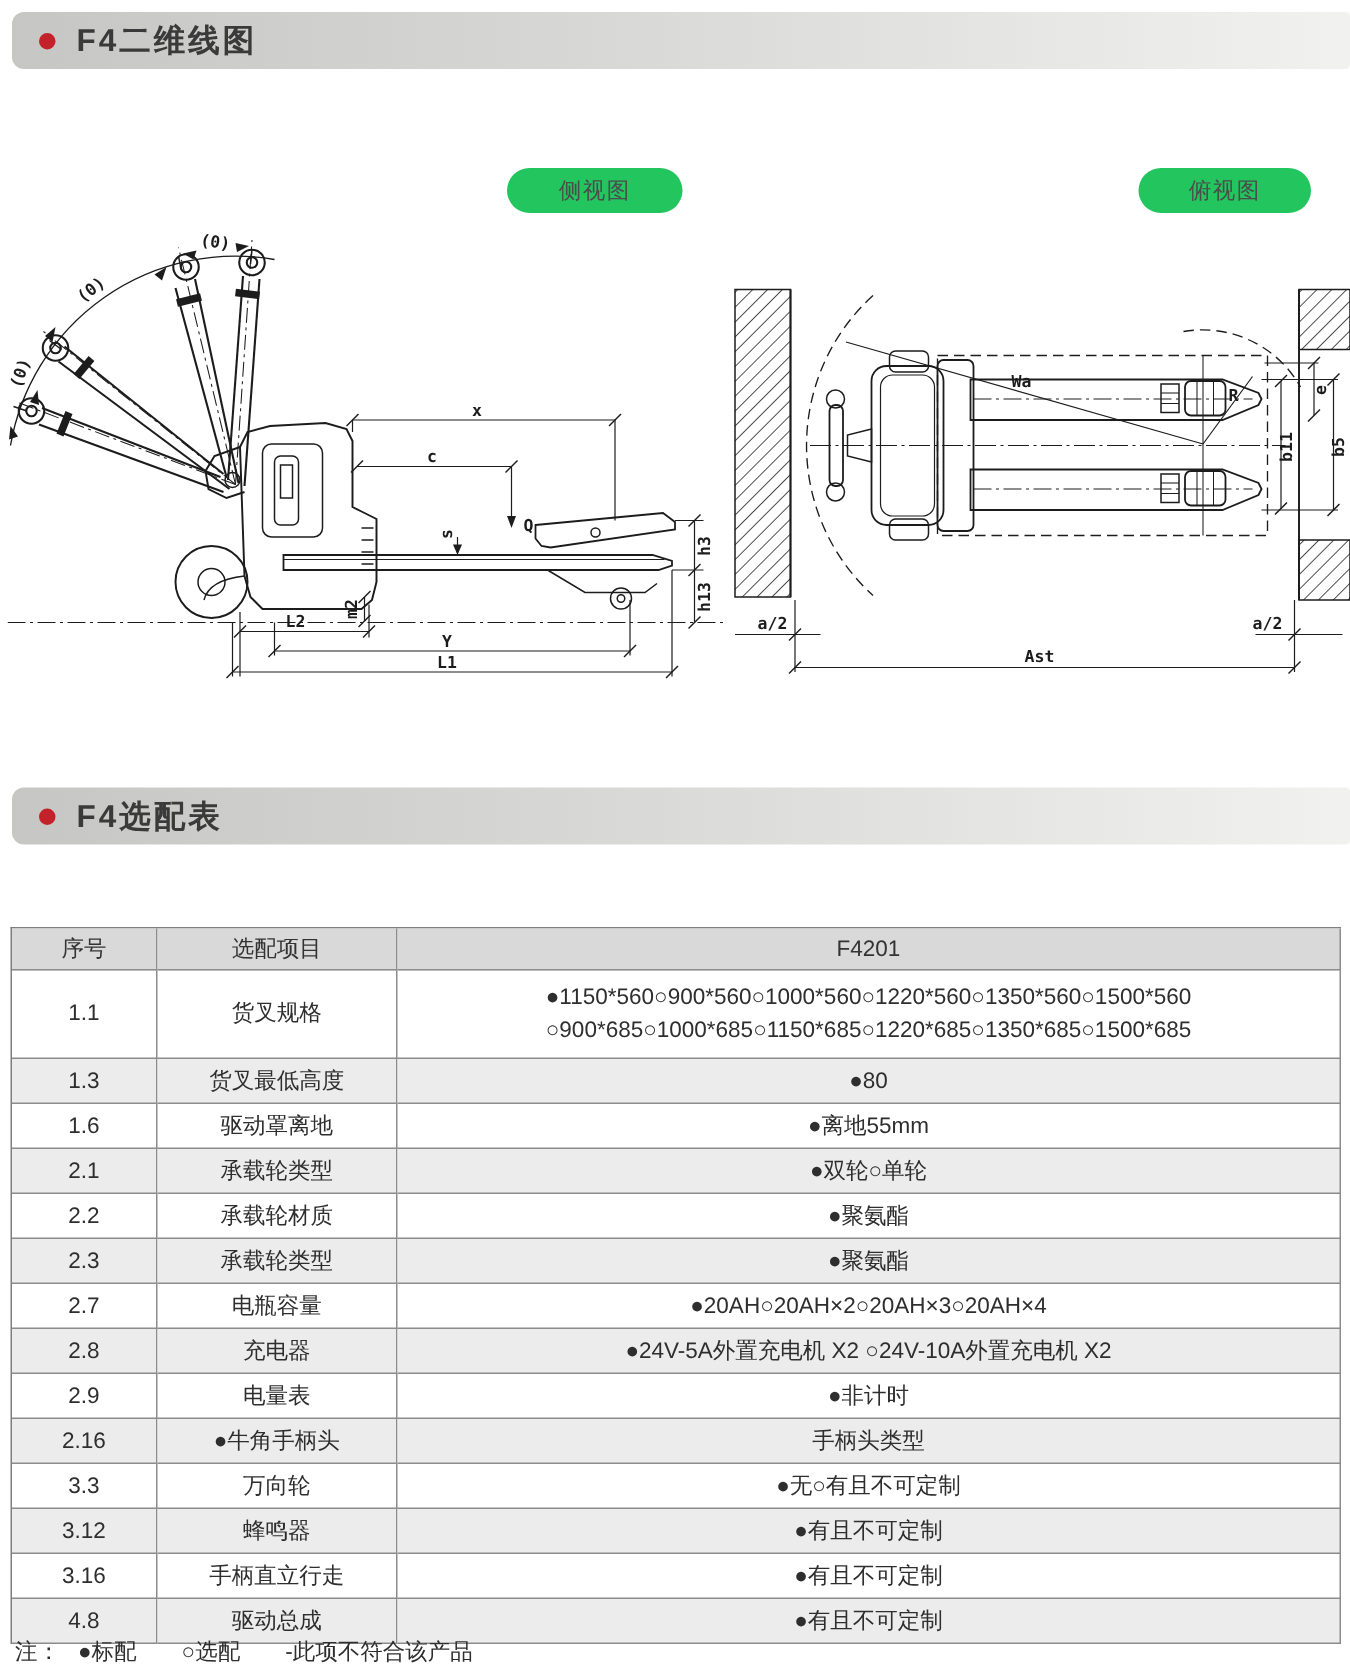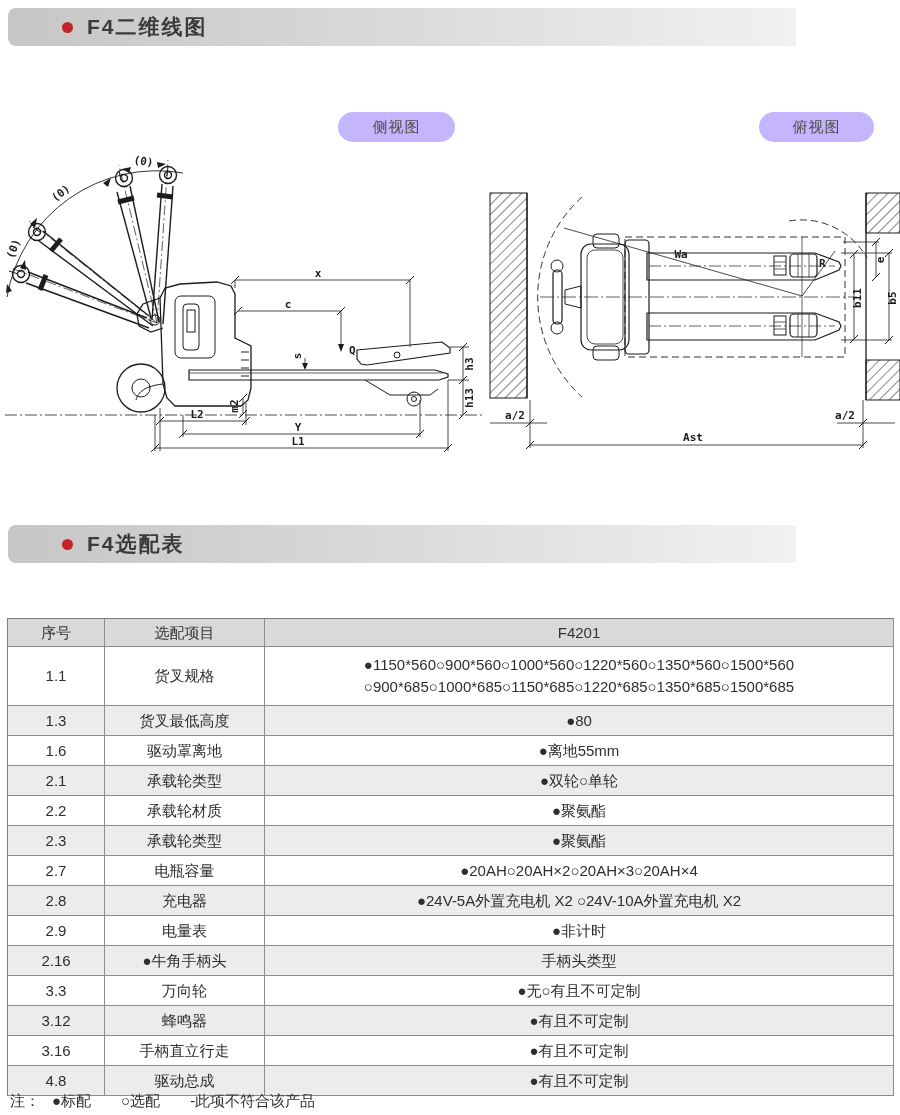--- a/index.html
+++ b/index.html
@@ -1,22 +1,22 @@
 <!DOCTYPE html>
 <html><head>
 <meta charset="utf-8">
 <style>
   html,body{margin:0;padding:0;background:#fff;}
   body{width:900px;height:1115px;position:relative;font-family:"Liberation Sans","DejaVu Sans",sans-serif;overflow:hidden;}
-  .section-header{position:absolute;left:8px;width:752px;height:38px;
+  .section-header{position:absolute;left:8px;width:892px;height:38px;
     background:linear-gradient(90deg,#c6c6c4 0%,#d8d8d6 45%,#f1f1ef 100%);
-    border-radius:8px 3px 3px 8px;display:flex;align-items:center;padding-left:36px;}
+    border-radius:8px 3px 3px 8px;display:flex;align-items:center;}
   .red-dot{width:11px;height:11px;border-radius:50%;background:#c3222b;margin-left:18px;flex:0 0 auto;}
   .section-title{font-size:21px;font-weight:bold;color:#3a3a3a;margin-left:14px;letter-spacing:2px;}
-  .pill{position:absolute;height:30px;background:#c4b5fd;border-radius:15px;
+  .pill{position:absolute;height:30px;background:#22c55e;border-radius:15px;
     display:flex;align-items:center;justify-content:center;font-size:15px;color:#4c4c4c;letter-spacing:1px;}
   .pill.side{left:338px;top:112px;width:117px;}
   .pill.top{left:759px;top:112px;width:115px;}
   svg{position:absolute;}
   svg text{font-family:"DejaVu Sans Mono","Liberation Mono",monospace;font-size:11px;font-weight:bold;fill:#1c1c1c;}
   
   .tbl{position:absolute;left:7px;top:618px;width:886px;border-top:1px solid #7f7f7f;border-left:1px solid #7f7f7f;}
   .trow{display:grid;grid-template-columns:97px 160px 1fr;}
   .tcell{border-right:1px solid #8c8c8c;border-bottom:1px solid #8c8c8c;
     display:flex;align-items:center;justify-content:center;text-align:center;

